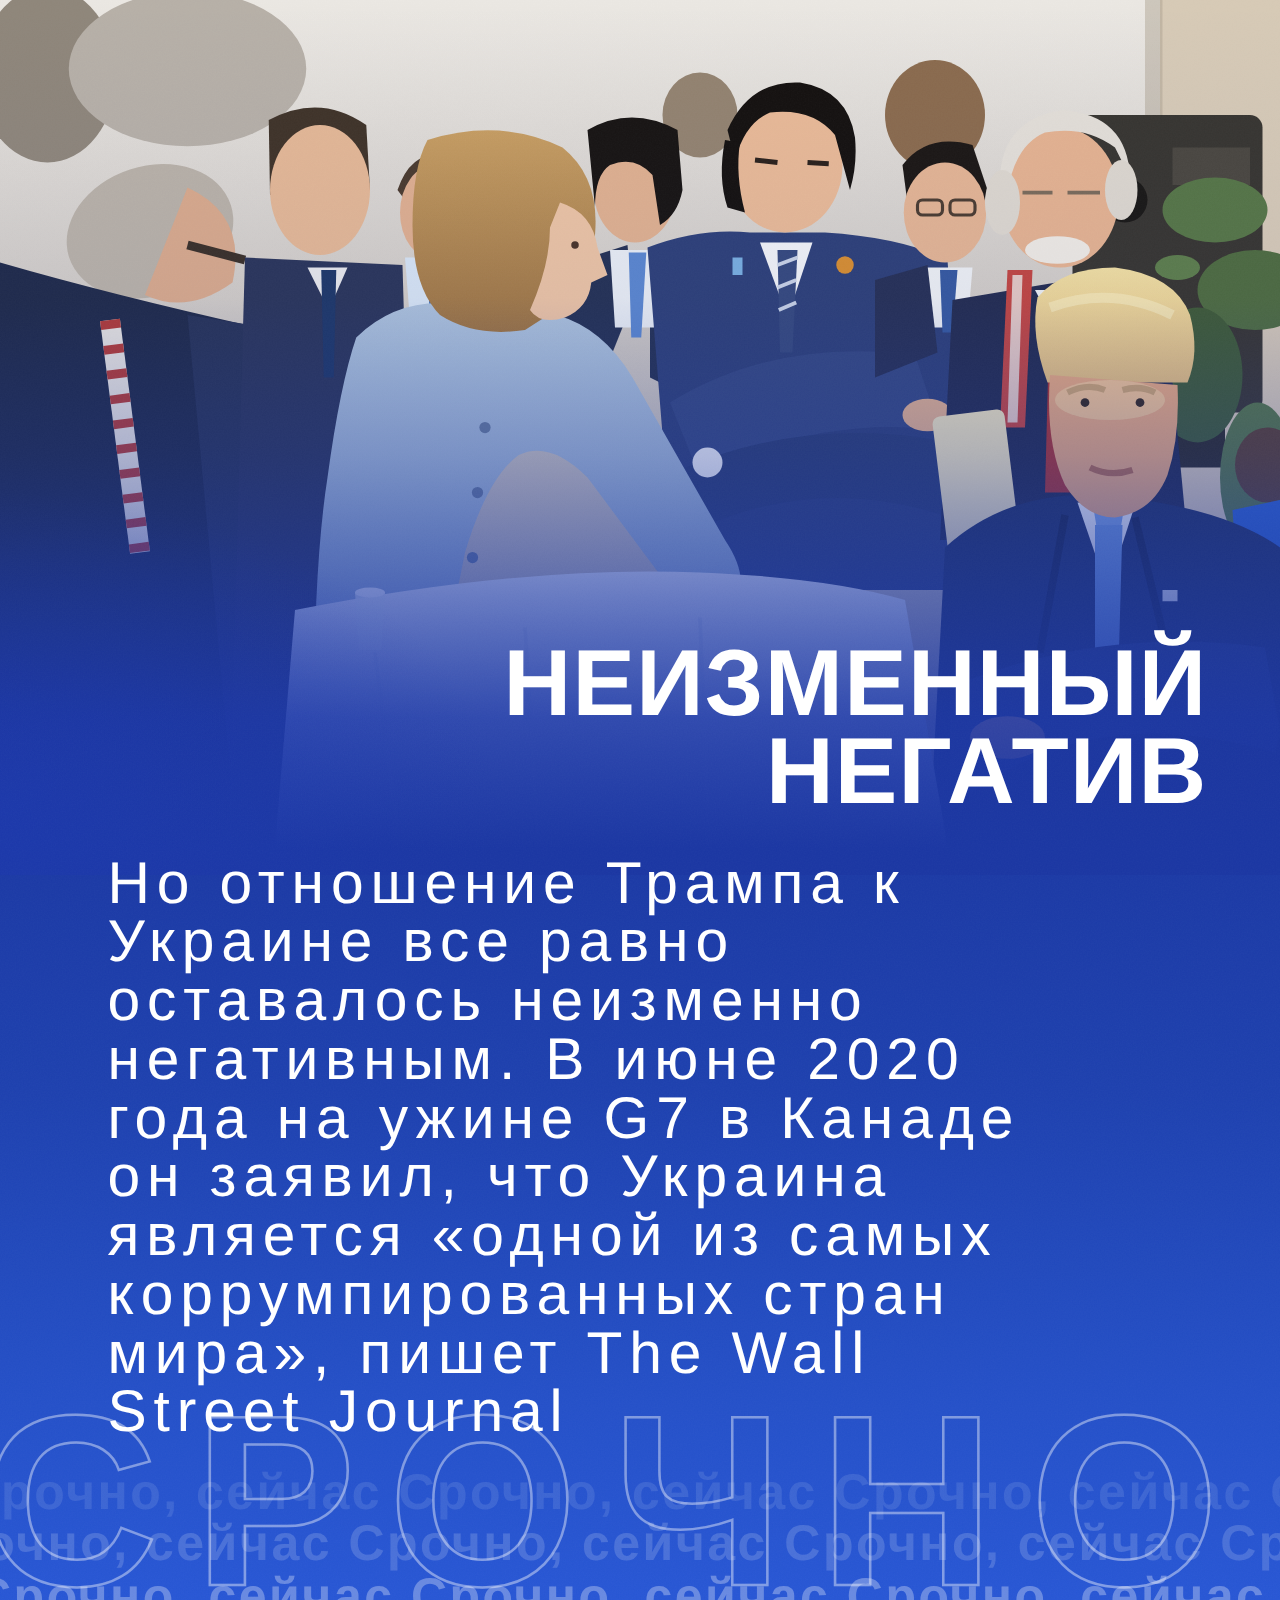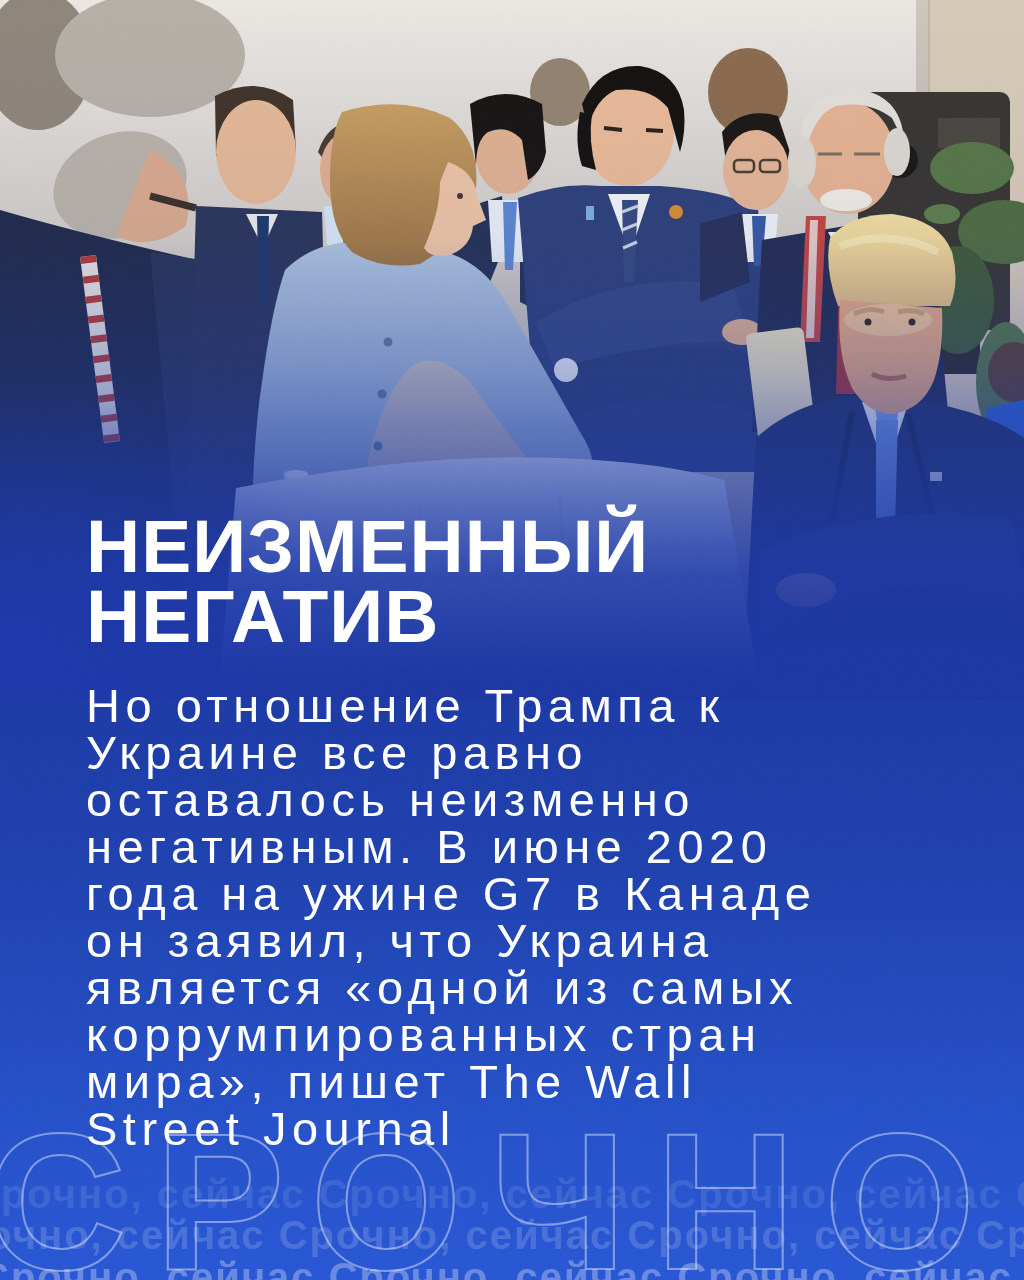--- a/index.html
+++ b/index.html
@@ -19,21 +19,21 @@
         rgba(26,54,160,0) 0%,
         rgba(26,54,160,.06) 34%,
         rgba(26,54,162,.30) 52%,
         rgba(26,54,164,.62) 68%,
         rgba(26,54,166,.88) 82%,
         #1a36a2 97%);
   }
   .headline{
     position:absolute;left:86px;top:511px;width:880px;
     color:#ffffff;font-size:75px;line-height:70px;font-weight:700;
-    letter-spacing:1px;white-space:pre-line;text-transform:uppercase;
+    letter-spacing:1px;white-space:pre-line;text-transform:uppercase;text-align:right;
   }
   .body-text{
     position:absolute;left:86px;top:682px;width:900px;
     color:#ffffff;font-size:47px;line-height:47px;font-weight:400;
     letter-spacing:5.5px;white-space:pre-line;
   }
   .watermark{position:absolute;left:0;top:0;width:848px;height:1280px;pointer-events:none;}
   .wm-big{
     position:absolute;left:-14px;top:1104px;
     font-size:195px;font-weight:700;letter-spacing:28px;line-height:1;

